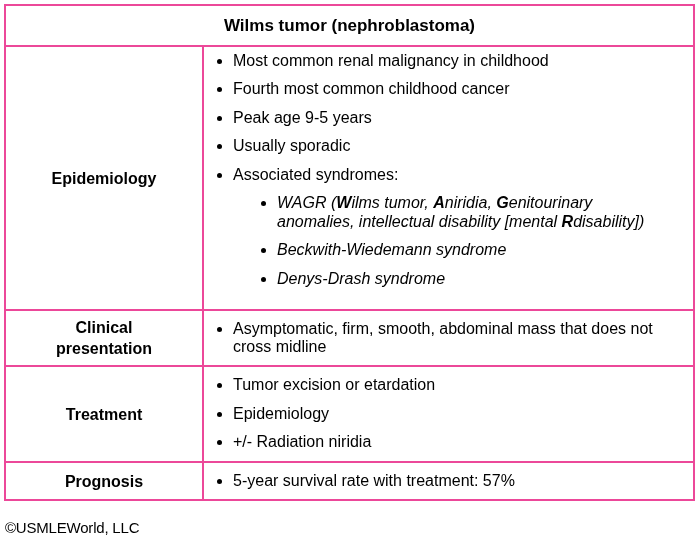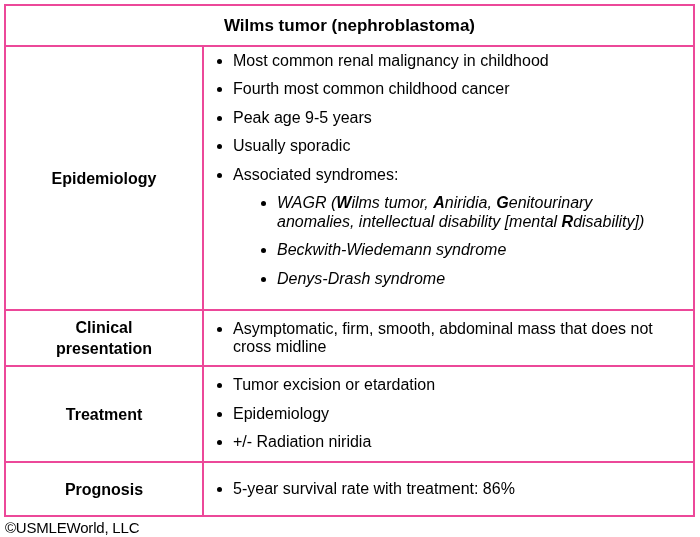--- a/index.html
+++ b/index.html
@@ -67,21 +67,21 @@
     padding: 0 0 0 44px;
     list-style: disc;
     font-style: italic;
   }
   ul.sub li:last-child {
     margin-bottom: 16px;
   }
   .row-epidemiology { height: 264px; }
   .row-clinical     { height: 56px; }
   .row-treatment    { height: 96px; }
-  .row-prognosis    { height: 54px; margin-top: 20px; }
+  .row-prognosis    { height: 38px; margin-top: 20px; }
   .footer {
     position: absolute;
     left: 5px;
     top: 519px;
     font-size: 15px;
     letter-spacing: -0.2px;
   }
   b { font-weight: bold; }
 </style>
 </head>
@@ -137,21 +137,21 @@
               <li>+/- Radiation niridia</li>
             </ul>
         </td>
       </tr>
       <tr class="row-prognosis">
         <td class="label-cell">
           <span class="label-inner">Prognosis</span>
         </td>
         <td class="content-cell">
           <ul class="blist">
-              <li>5-year survival rate with treatment: 86%</li>
+              <li>5-year survival rate with treatment: 57%</li>
             </ul>
         </td>
       </tr>
     </tbody>
   </table>
 
   <div class="footer">©USMLEWorld, LLC</div>
 
 </div>
 

